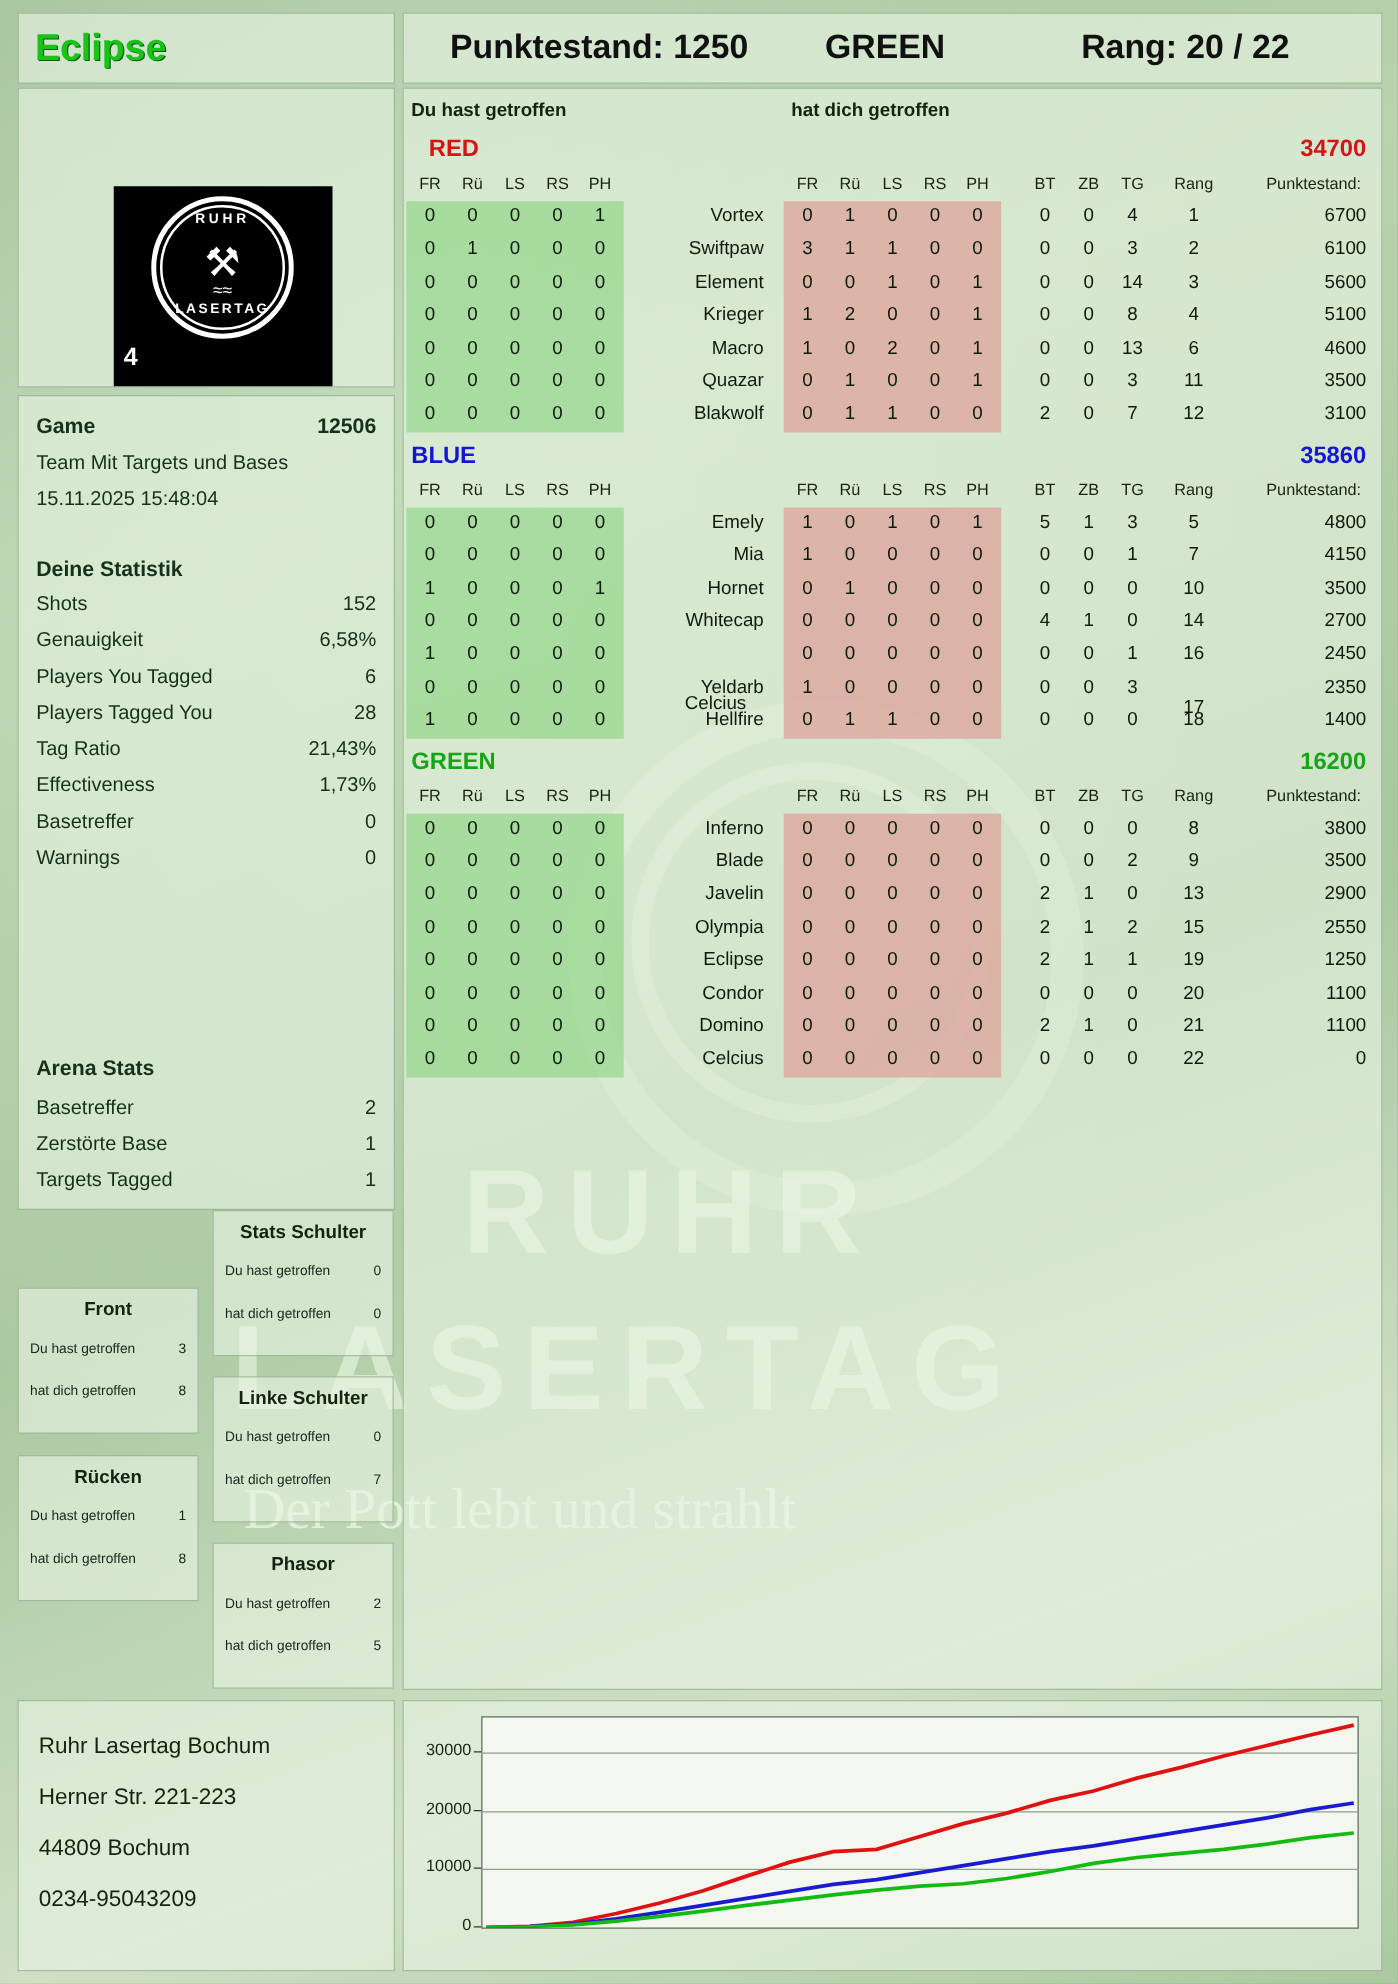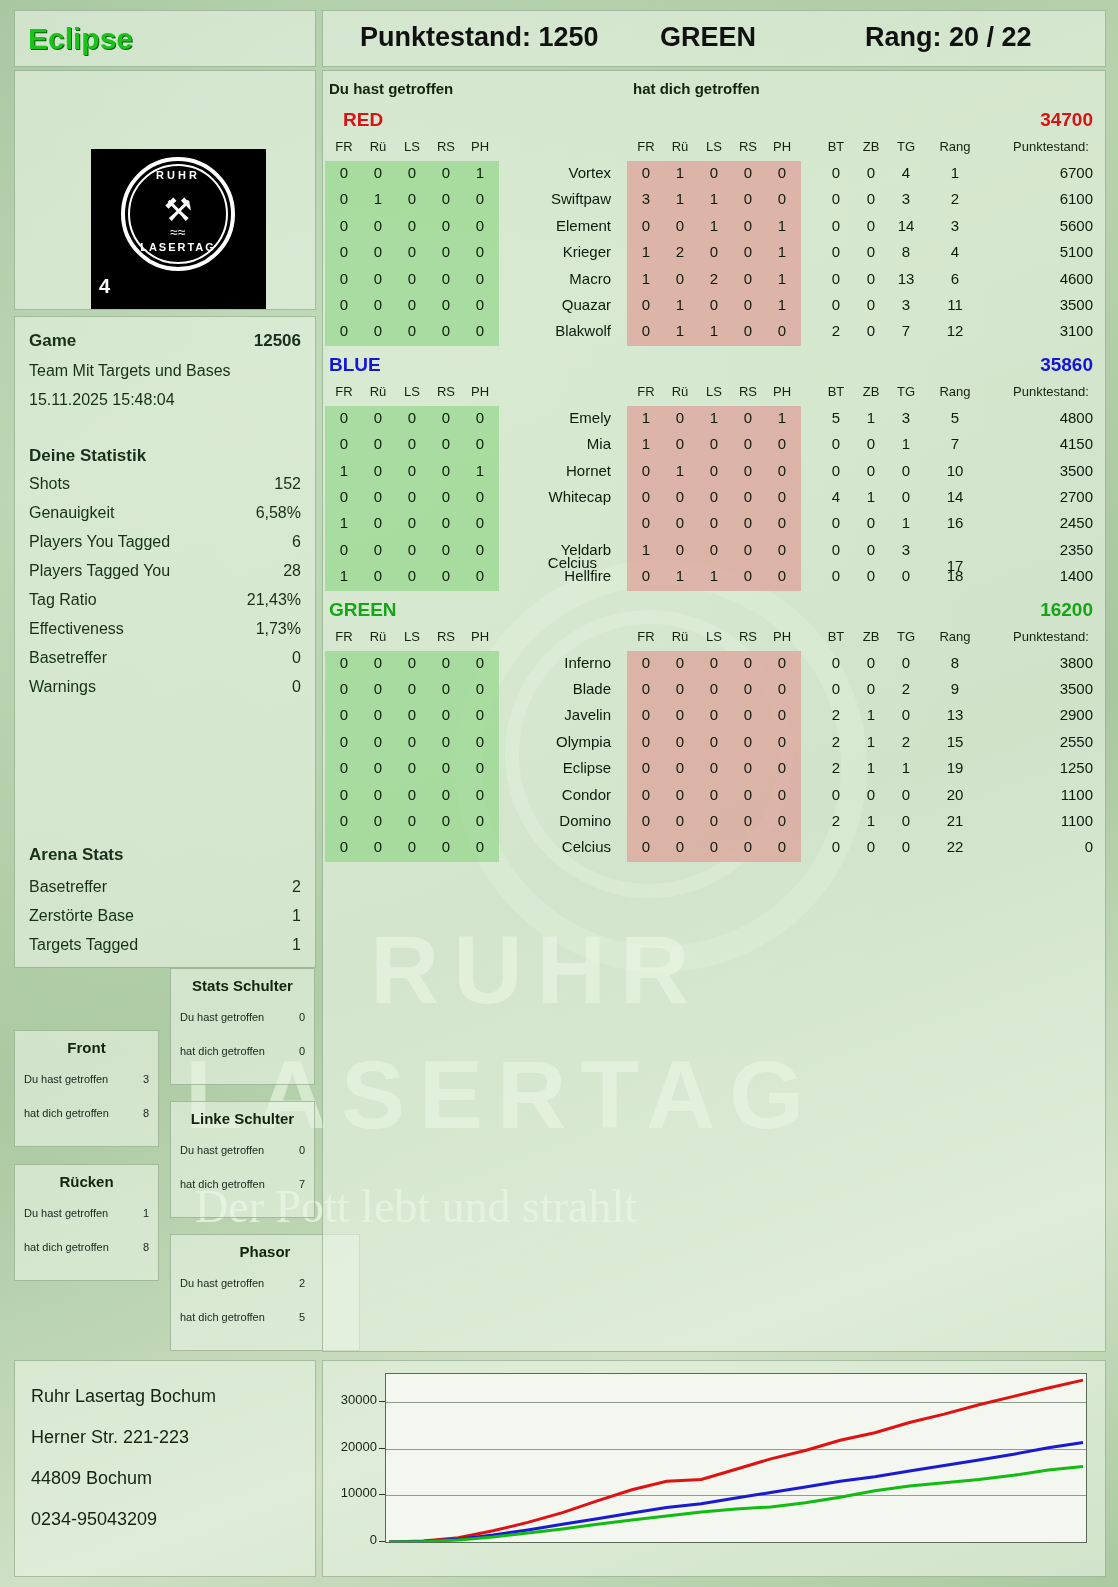--- a/index.html
+++ b/index.html
@@ -94,21 +94,21 @@
   .srow{position:absolute;left:14px;width:272px;font-size:16px;color:#17301a;}
   .srow .lab{position:absolute;left:0;top:0;}
   .srow .val{position:absolute;right:0;top:0;text-align:right;}
   .sbold{font-weight:bold;font-size:17px;}
 
   
   #zone-front{left:14px;top:1030px;width:143px;height:115px;}
   #zone-rs{left:170px;top:968px;width:143px;height:115px;}
   #zone-ls{left:170px;top:1101px;width:143px;height:115px;}
   #zone-back{left:14px;top:1164px;width:143px;height:115px;}
-  #zone-phasor{left:170px;top:1234px;width:143px;height:115px;padding-left:45px;}
+  #zone-phasor{left:170px;top:1234px;width:143px;height:115px;}
   .zt{position:absolute;left:0;top:8px;width:100%;text-align:center;font-size:15px;font-weight:bold;color:#12240f;}
   .zr{position:absolute;left:9px;width:125px;font-size:11px;color:#16271a;}
   .zr .zl{position:absolute;left:0;top:0;}
   .zr .zv{position:absolute;right:0;top:0;}
 
   
   #addr-panel{left:14px;top:1360px;width:300px;height:215px;}
   .addr{position:absolute;left:16px;font-size:18px;color:#13240f;}
 
   

